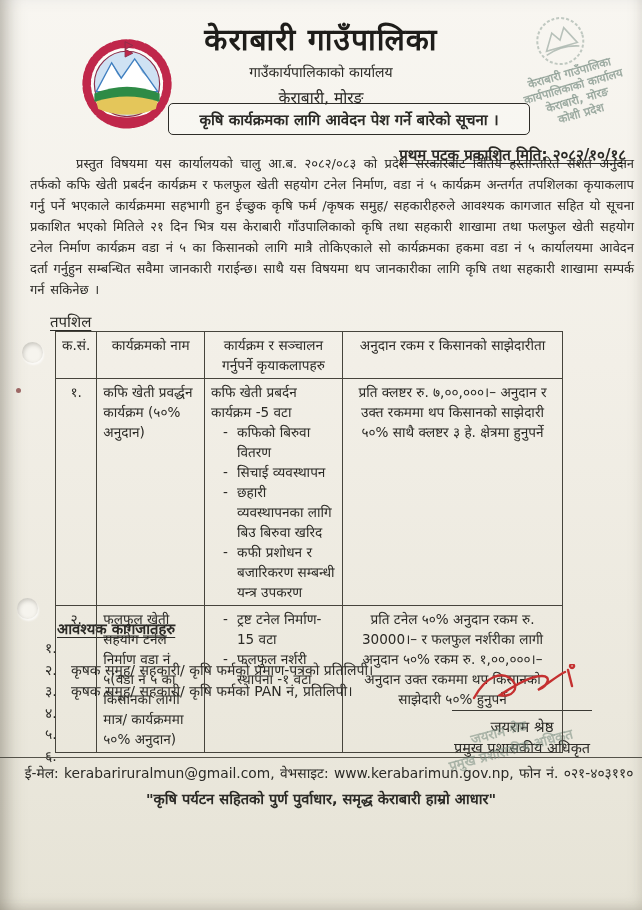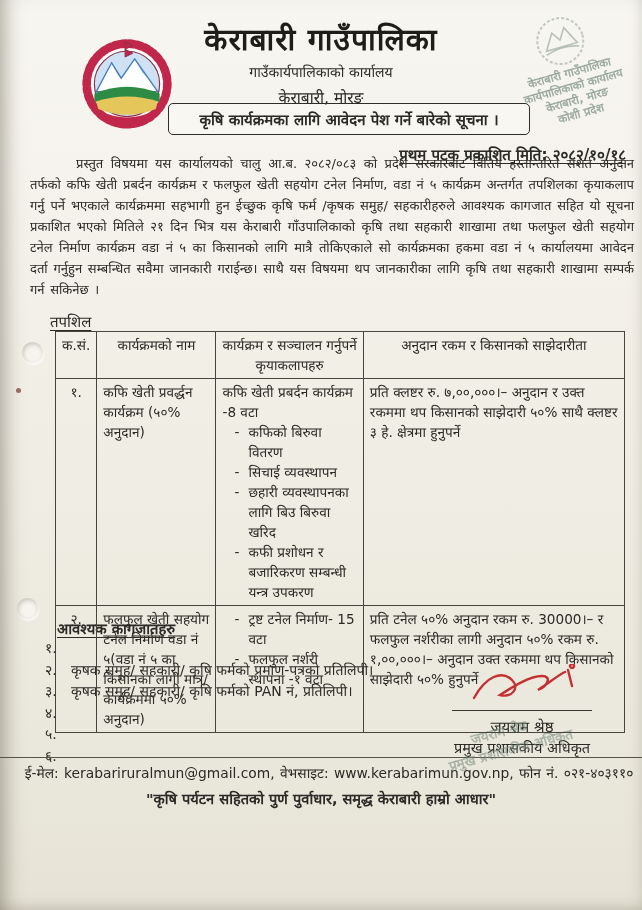--- a/index.html
+++ b/index.html
@@ -52,33 +52,33 @@
     position:absolute;left:30px;right:8px;top:153px;
     font-size:13px;line-height:21px;text-align:justify;text-indent:46px;
     word-spacing:1.5px;z-index:2;
   }
   .tapasil{
     position:absolute;left:38px;top:311px;font-size:15px;
     text-decoration:underline;text-underline-offset:3px;margin-left:12px;
   }
   
   table.programs{
-    position:absolute;left:55px;top:331px;width:570px;
+    position:absolute;left:55px;top:331px;width:508px;
     border-collapse:collapse;font-size:13.6px;z-index:2;
   }
   table.programs th,table.programs td{
     border:1.3px solid #46443c;vertical-align:top;padding:3px 6px;line-height:20px;
   }
   table.programs th{font-weight:normal;text-align:center;height:40px;}
   td.c-sn{text-align:center;}
   .row1 td{height:138px;}
   .row2 td{height:98px;}
   .bullet{display:flex;padding-left:12px;}
   .bullet .d{width:14px;flex:0 0 14px;}
-  .cell-grant{line-height:21px;}
+  .cell-grant{line-height:21px;text-align:center;}
   
   .docs-head{
     position:absolute;left:57px;top:618px;font-size:14.8px;font-weight:bold;
     text-decoration:underline;text-underline-offset:3px;
   }
   .docs-list{position:absolute;left:45px;top:638px;width:380px;font-size:14px;}
   .doc-item{display:flex;line-height:21.5px;}
   .doc-item .num{width:26px;flex:0 0 26px;}
   
   .sig-scribble{position:absolute;left:468px;top:664px;z-index:3;}
@@ -161,21 +161,21 @@
       <tr>
     <th>क.सं.</th>
     <th>कार्यक्रमको नाम</th>
     <th>कार्यक्रम र सञ्चालन गर्नुपर्ने कृयाकलापहरु</th>
     <th>अनुदान रकम र किसानको साझेदारीता</th>
   </tr>
   <tr class="row1">
     <td class="c-sn">१.</td>
     <td>कफि खेती प्रवर्द्धन कार्यक्रम (५०% अनुदान)</td>
     <td>
-      <div>कफि खेती प्रबर्दन कार्यक्रम -8 वटा</div>
+      <div>कफि खेती प्रबर्दन कार्यक्रम -5 वटा</div>
       <div class="bullet">
             <span class="d">-</span>
             <span>कफिको बिरुवा वितरण</span>
           </div>
       <div class="bullet">
             <span class="d">-</span>
             <span>सिचाई व्यवस्थापन</span>
           </div>
       <div class="bullet">
             <span class="d">-</span>

